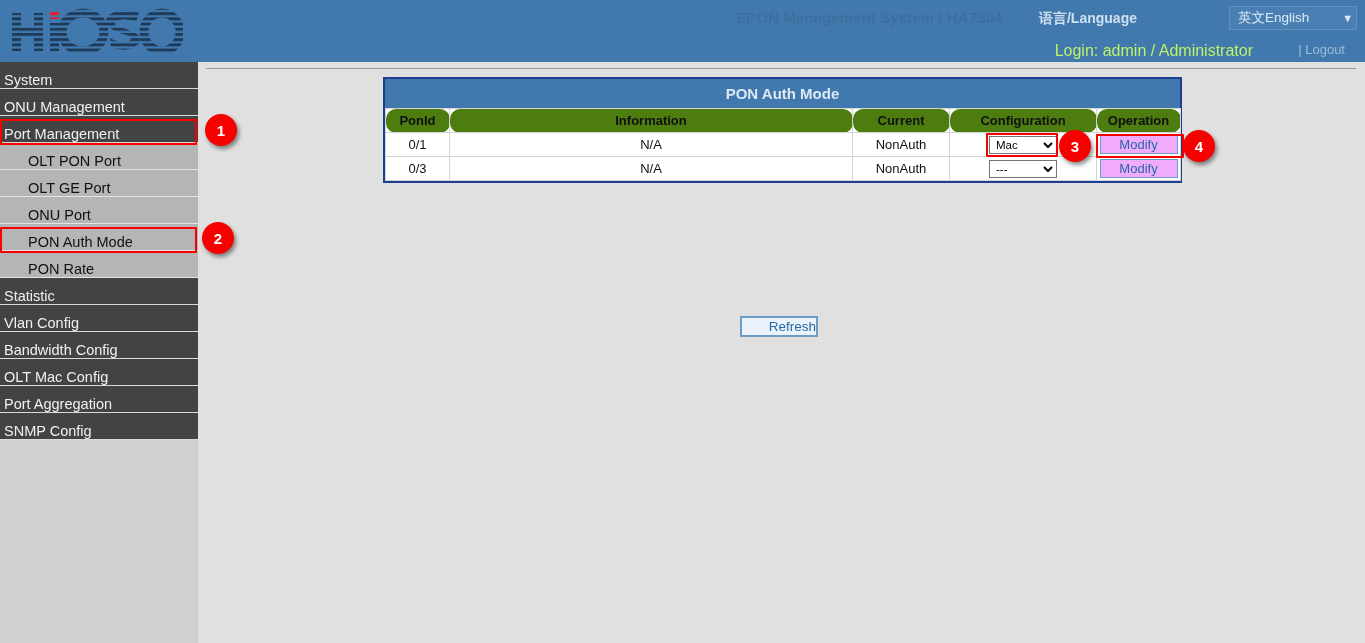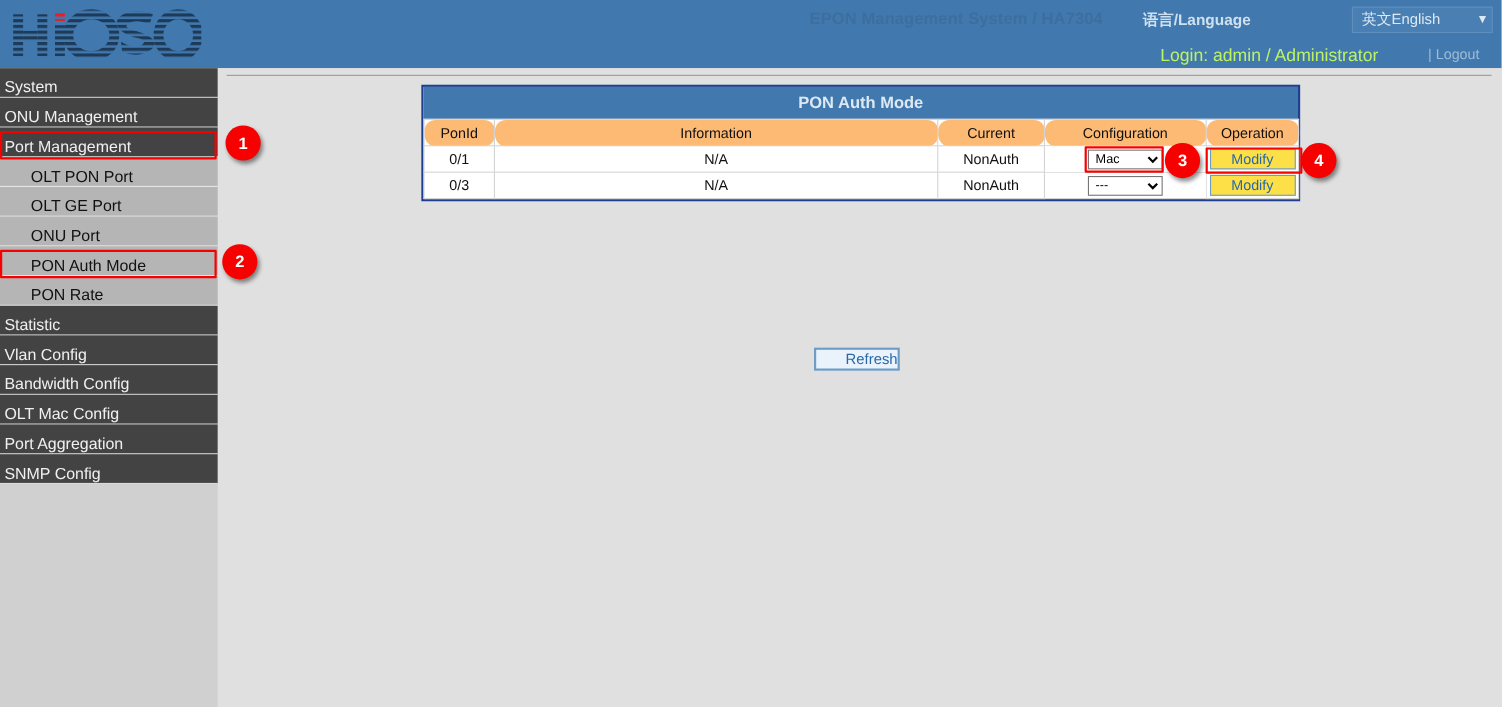--- a/index.html
+++ b/index.html
@@ -121,22 +121,22 @@
   }
   table.grid th, table.grid td {
     border: 1px solid #d4d4d4;
     font-size: 13px;
     color: #111;
     text-align: center;
     height: 24px;
     padding: 0;
   }
   table.grid th {
-    background: #fdba74;
-    font-weight: normal;
+    background: #4d7c0f;
+    font-weight: bold;
     border-radius: 10px;
   }
   tr.odd td { background: #ffffff; }
   tr.even td { background: #efefef; }
 
   .col-ponid   { width: 64px; }
   .col-info    { width: 403px; }
   .col-current { width: 97px; }
   .col-config  { width: 147px; }
   .col-oper    { width: 84px; }
@@ -149,21 +149,21 @@
     padding: 0 0 0 2px;
     border: 1px solid #767676;
     background: #fff;
     color: #000;
     vertical-align: middle;
   }
   .btn-modify {
     display: inline-block;
     width: 78px; height: 19px;
     line-height: 17px;
-    background: #fde047;
+    background: #f0abfc;
     border: 1px solid #6d9cc5;
     color: #2868a8;
     font-size: 13px;
     font-family: "Liberation Sans", sans-serif;
     text-align: center;
     cursor: pointer;
     padding: 0;
   }
   .btn-refresh {
     position: absolute; top: 254px; left: 542px;

